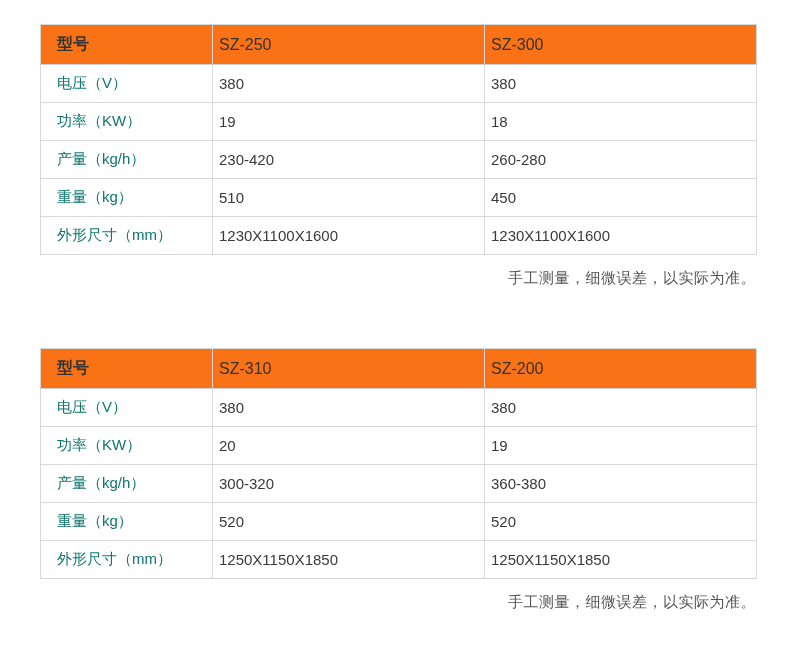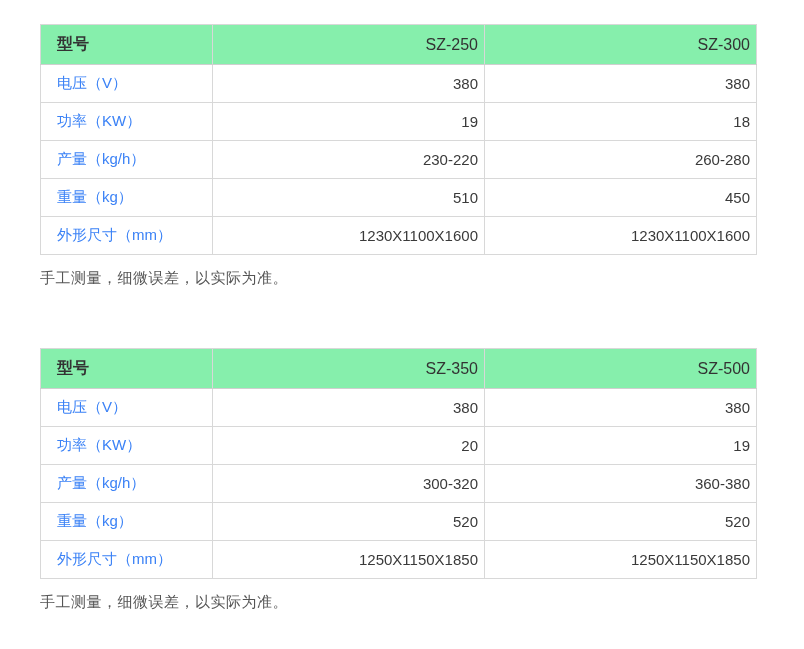--- a/index.html
+++ b/index.html
@@ -37,45 +37,45 @@
   table.spec-table col.c2 { width: 272px; }
 
   table.spec-table th,
   table.spec-table td {
     border: 1px solid #d8d8d8;
     height: 38px;
     padding: 0 6px;
     font-size: 15px;
     font-weight: normal;
     color: #3a3a3a;
-    text-align: right;
+    text-align: left;
     vertical-align: middle;
     box-sizing: border-box;
   }
   table.spec-table thead th {
-    background: #86efac;
+    background: #f97316;
     height: 40px;
     font-size: 16px;
     color: #333333;
     border-bottom: 1px solid #cfcfcf;
   }
   table.spec-table thead th.head-label {
     text-align: left;
     padding-left: 16px;
     font-weight: bold;
   }
   table.spec-table tbody td.row-label {
     text-align: left;
     padding-left: 16px;
-    color: #3b82f6;
+    color: #0f766e;
   }
   .note {
     width: 716px;
     margin-top: 14px;
-    text-align: left;
+    text-align: right;
     font-size: 15px;
     color: #555555;
     letter-spacing: 0.5px;
   }
 </style>
 </head>
 <body>
 
 <div class="page">
 
@@ -99,21 +99,21 @@
           <td>380</td>
           <td>380</td>
         </tr>
         <tr>
           <td class="row-label">功率（KW）</td>
           <td>19</td>
           <td>18</td>
         </tr>
         <tr>
           <td class="row-label">产量（kg/h）</td>
-          <td>230-220</td>
+          <td>230-420</td>
           <td>260-280</td>
         </tr>
         <tr>
           <td class="row-label">重量（kg）</td>
           <td>510</td>
           <td>450</td>
         </tr>
         <tr>
           <td class="row-label">外形尺寸（mm）</td>
           <td>1230X1100X1600</td>
@@ -127,22 +127,22 @@
   <div class="spec-block second">
     <table class="spec-table">
       <colgroup>
           <col class="c0">
           <col class="c1">
           <col class="c2">
         </colgroup>
       <thead>
         <tr>
           <th class="head-label">型号</th>
-          <th>SZ-350</th>
-          <th>SZ-500</th>
+          <th>SZ-310</th>
+          <th>SZ-200</th>
         </tr>
       </thead>
       <tbody>
         <tr>
           <td class="row-label">电压（V）</td>
           <td>380</td>
           <td>380</td>
         </tr>
         <tr>
           <td class="row-label">功率（KW）</td>

